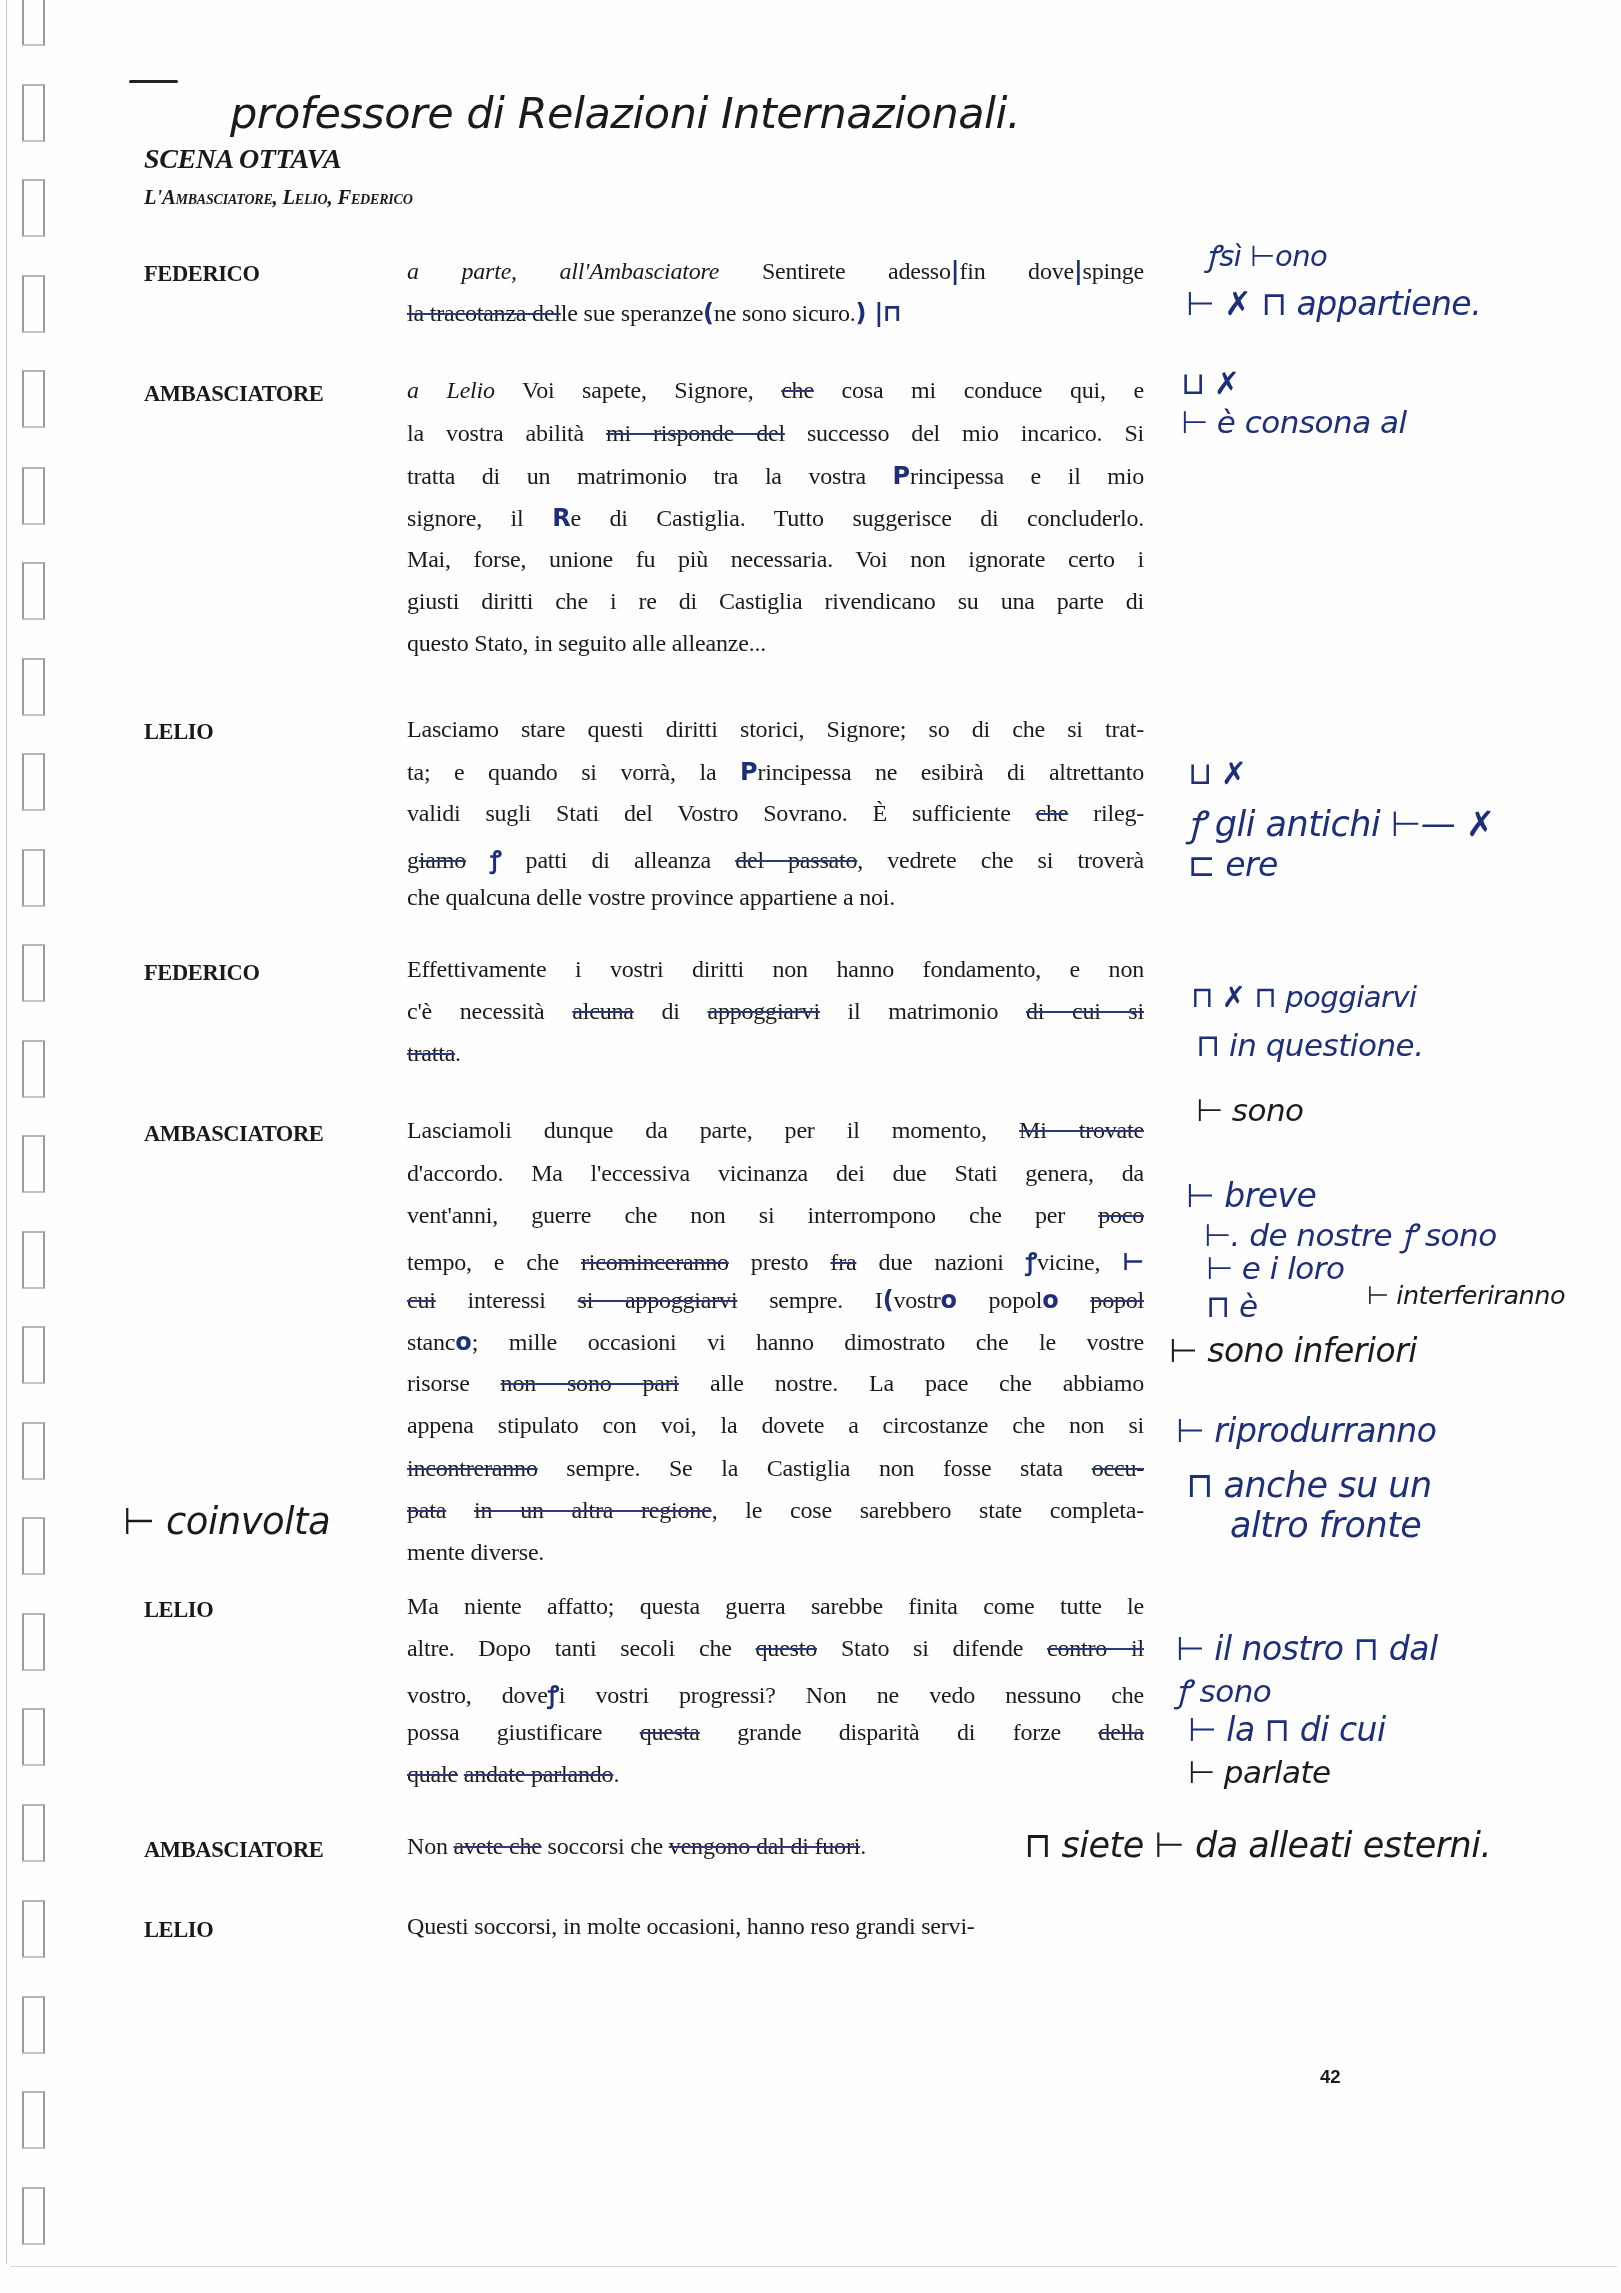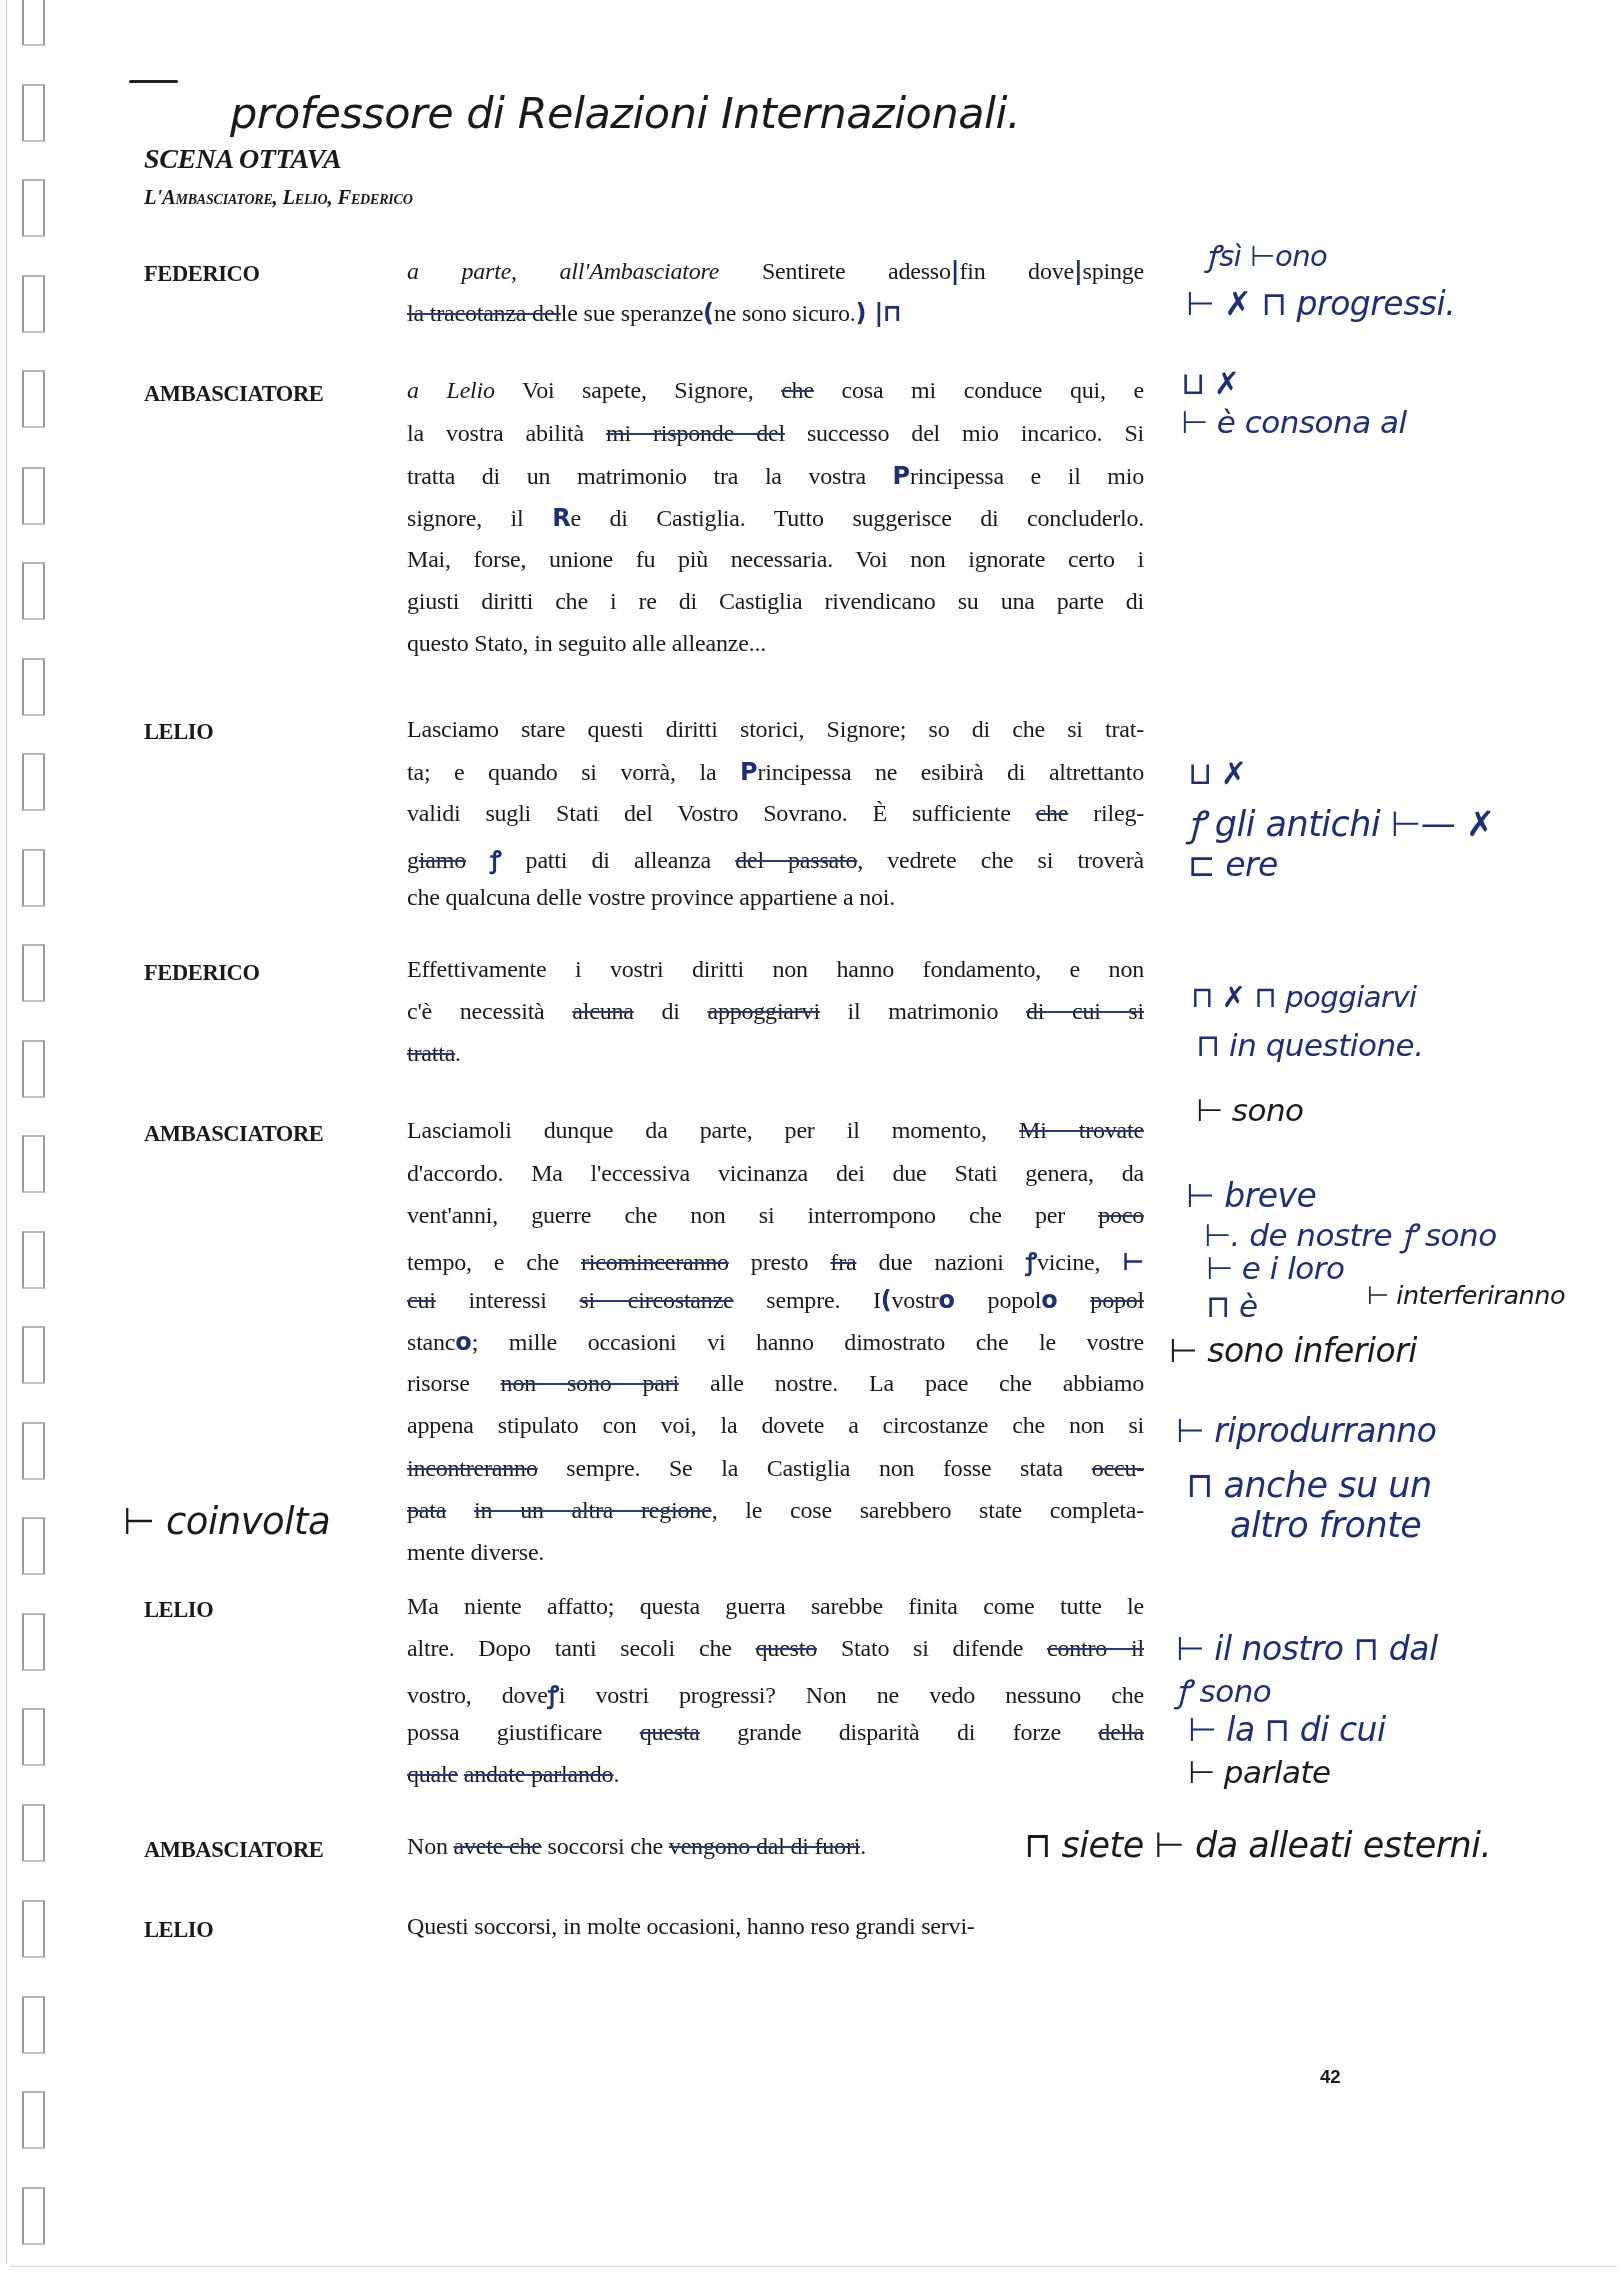--- a/index.html
+++ b/index.html
@@ -64,21 +64,21 @@
   <div class="hw nb2">professore di Relazioni Internazionali.</div>
 
   <div class="scene-title">SCENA OTTAVA</div>
   <div class="scene-chars">L'Ambasciatore, Lelio, Federico</div>
 
   <div id="script-body">
       <div class="speaker" style="top: 261px;">FEDERICO</div>
       <div class="line just" style="top: 257px;"><span style="font-style: italic;">a parte, all'Ambasciatore</span><span>  Sentirete adesso</span><span class="mark">|</span><span>fin dove</span><span class="mark">|</span><span>spinge</span></div>
       <div class="line" style="top: 299px;"><span class="strike">la tracotanza del</span><span>le sue speranze</span><span class="mark">(</span><span>ne sono sicuro.</span><span class="mark">) |⊓</span></div>
       <div class="hw" style="left: 1206px; top: 235px; font-size: 29px;">ꝭsì      ⊢ono</div>
-      <div class="hw" style="left: 1186px; top: 284px; font-size: 33px;">⊢ ✗  ⊓ progressi.</div>
+      <div class="hw" style="left: 1186px; top: 284px; font-size: 33px;">⊢ ✗  ⊓ appartiene.</div>
       <div class="speaker" style="top: 381px;">AMBASCIATORE</div>
       <div class="line just" style="top: 377px;"><span style="font-style: italic;">a Lelio</span><span>     Voi sapete, Signore, </span><span class="strike">che</span><span> cosa mi conduce qui, e</span></div>
       <div class="line just" style="top: 420px;"><span>la vostra abilità </span><span class="strike">mi risponde del</span><span> successo del mio incarico. Si</span></div>
       <div class="line just" style="top: 462px;"><span>tratta di un matrimonio tra la vostra </span><span class="mark">P</span><span>rincipessa e il mio</span></div>
       <div class="line just" style="top: 504px;"><span>signore, il </span><span class="mark">R</span><span>e di Castiglia. Tutto suggerisce di concluderlo.</span></div>
       <div class="line just" style="top: 546px; font-family: Liberation Serif, serif;"><span>Mai, forse, unione fu più necessaria. Voi non ignorate certo i</span></div>
       <div class="line just" style="top: 588px;"><span>giusti diritti che i re di Castiglia rivendicano su una parte di</span></div>
       <div class="line" style="top: 630px;"><span>questo Stato, in seguito alle alleanze...</span></div>
       <div class="hw" style="left: 1181px; top: 365px; font-size: 31px;">⊔ ✗</div>
       <div class="hw" style="left: 1181px; top: 404px; font-size: 31px;">⊢ è consona al</div>
@@ -95,21 +95,21 @@
       <div class="line just" style="top: 956px;"><span>Effettivamente i vostri diritti non hanno fondamento, e non</span></div>
       <div class="line just" style="top: 998px;"><span>c'è necessità </span><span class="strike">alcuna</span><span> di </span><span class="strike">appoggiarvi</span><span> il matrimonio </span><span class="strike">di cui si</span></div>
       <div class="line" style="top: 1040px;"><span class="strike">tratta</span><span>.</span></div>
       <div class="hw" style="left: 1191px; top: 980px; font-size: 29px;">⊓ ✗  ⊓ poggiarvi</div>
       <div class="hw" style="left: 1196px; top: 1027px; font-size: 31px;">⊓ in questione.</div>
       <div class="speaker" style="top: 1121px;">AMBASCIATORE</div>
       <div class="line just" style="top: 1117px;"><span>Lasciamoli dunque da parte, per il momento, </span><span class="strike">Mi trovate</span></div>
       <div class="line just" style="top: 1160px;"><span>d'accordo. Ma l'eccessiva vicinanza dei due Stati genera, da</span></div>
       <div class="line just" style="top: 1202px;"><span>vent'anni, guerre che non si interrompono che per </span><span class="strike">poco</span></div>
       <div class="line just" style="top: 1244px;"><span>tempo, e che </span><span class="strike">ricominceranno</span><span> presto </span><span class="strike">fra</span><span> due nazioni </span><span class="mark">ꝭ</span><span>vicine, </span><span class="mark">⊢</span></div>
-      <div class="line just" style="top: 1286px;"><span class="strike">cui</span><span> interessi </span><span class="strike">si circostanze</span><span> sempre. I</span><span class="mark">(</span><span>vostr</span><span class="mark">o</span><span> popol</span><span class="mark">o</span><span> </span><span class="strike">popol</span></div>
+      <div class="line just" style="top: 1286px;"><span class="strike">cui</span><span> interessi </span><span class="strike">si appoggiarvi</span><span> sempre. I</span><span class="mark">(</span><span>vostr</span><span class="mark">o</span><span> popol</span><span class="mark">o</span><span> </span><span class="strike">popol</span></div>
       <div class="line just" style="top: 1328px;"><span>stanc</span><span class="mark">o</span><span>; mille occasioni vi hanno dimostrato che le vostre</span></div>
       <div class="line just" style="top: 1370px;"><span>risorse </span><span class="strike">non sono pari</span><span> alle nostre. La pace che abbiamo</span></div>
       <div class="line just" style="top: 1412px;"><span>appena stipulato con voi, la dovete a circostanze che non si</span></div>
       <div class="line just" style="top: 1455px;"><span class="strike">incontreranno</span><span> sempre. Se la Castiglia non fosse stata </span><span class="strike">occu-</span></div>
       <div class="line just" style="top: 1497px;"><span class="strike">pata</span><span> </span><span class="strike">in un altra regione</span><span>, le cose sarebbero state completa-</span></div>
       <div class="line" style="top: 1539px;"><span>mente diverse.</span></div>
       <div class="hw black" style="left: 1196px; top: 1092px; font-size: 31px;">⊢ sono</div>
       <div class="hw" style="left: 1186px; top: 1176px; font-size: 33px;">⊢ breve</div>
       <div class="hw" style="left: 1204px; top: 1213px; font-size: 31px;">⊢. de nostre  ꝭ sono</div>
       <div class="hw" style="left: 1206px; top: 1250px; font-size: 31px;">⊢ e i loro</div>

